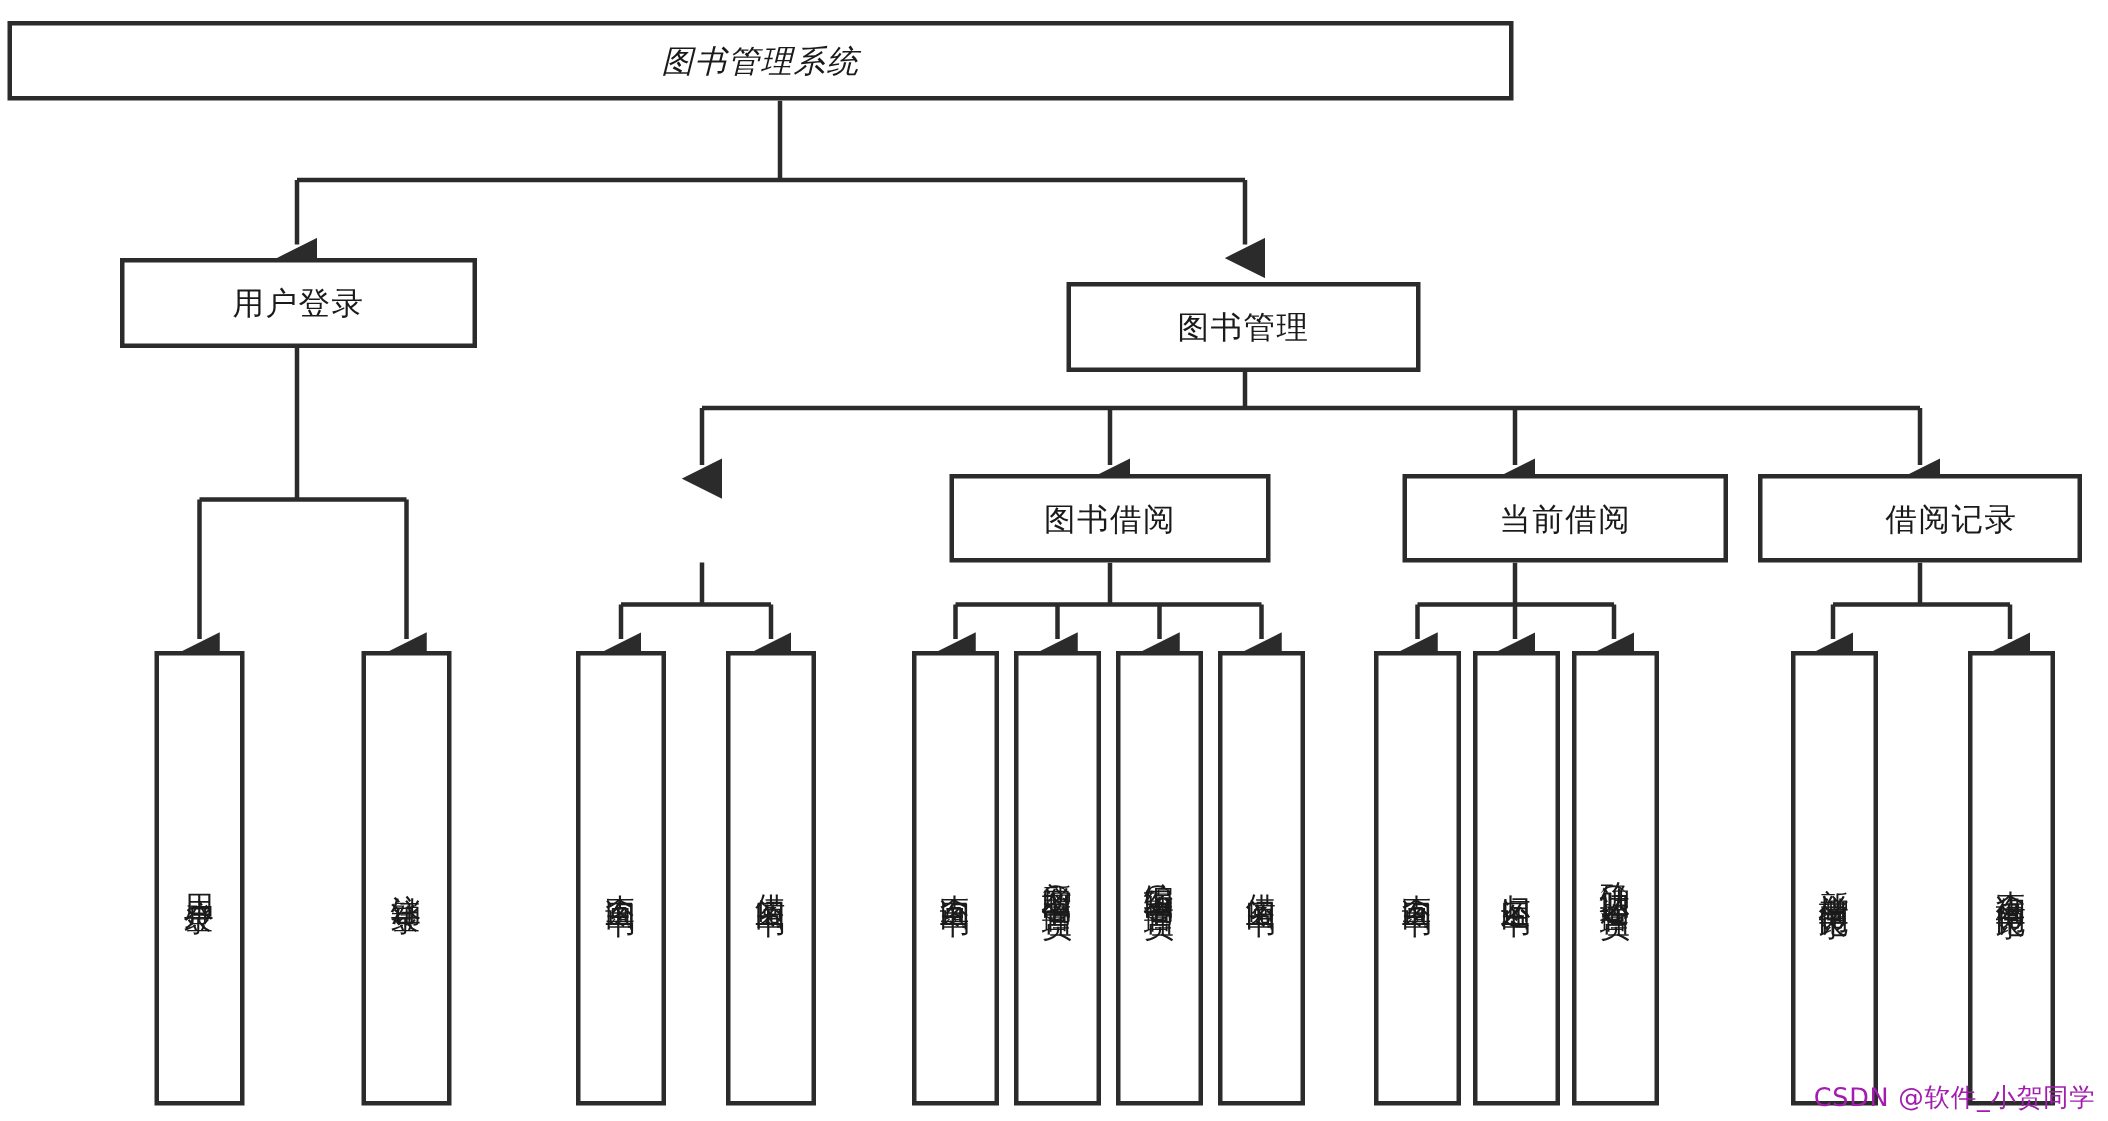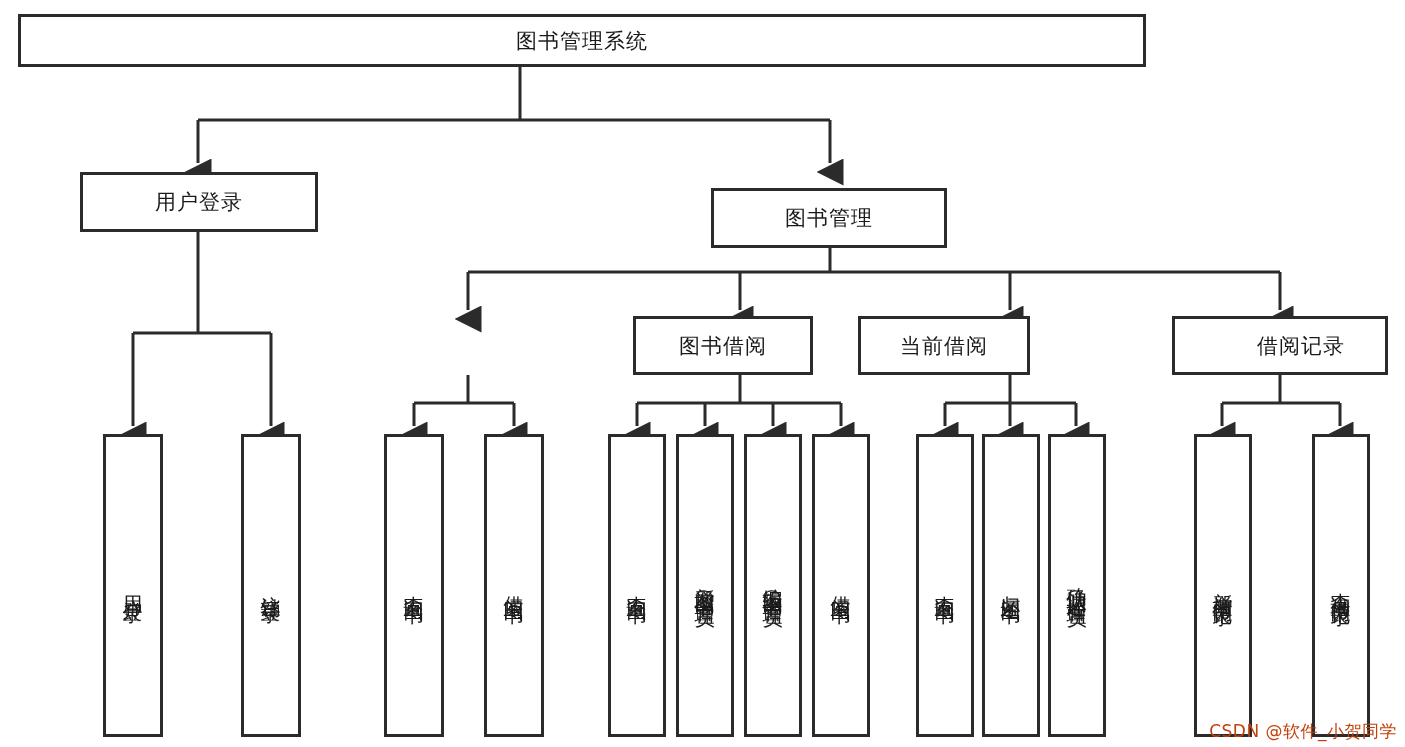--- a/index.html
+++ b/index.html
@@ -52,21 +52,21 @@
     white-space: nowrap;
   }
   .node.h .htext {
     white-space: nowrap;
   }
   #watermark {
     position: absolute;
     right: 8px;
     bottom: 4px;
     font-size: 17px;
-    color: #c2410c;
+    color: #a21caf;
     white-space: nowrap;
     letter-spacing: 0.5px;
   }
 </style>
 </head>
 <body>
 
 <div id="canvas">
 
   <svg id="edges" viewBox="0 0 1405 747" xmlns="http://www.w3.org/2000/svg">
@@ -112,35 +112,35 @@
       <path d="M1010,403 L1010,426" marker-end="url(#arrow)"></path>
       <path d="M1076,403 L1076,426" marker-end="url(#arrow)"></path>
 
       <path d="M1280,375 L1280,403"></path>
       <path d="M1222,403 L1340,403"></path>
       <path d="M1222,403 L1222,426" marker-end="url(#arrow)"></path>
       <path d="M1340,403 L1340,426" marker-end="url(#arrow)"></path>
     </g>
   </svg>
 
-  <div class="node h" style="left:18px;top:14px;width:1128px;height:53px;">
+  <div class="node h" style="left:5px;top:14px;width:1004px;height:53px;font-style:italic;">
     <span class="htext">图书管理系统</span>
   </div>
 
   <div class="node h" style="left:80px;top:172px;width:238px;height:60px;">
     <span class="htext">用户登录</span>
   </div>
   <div class="node h" style="left:711px;top:172px;width:236px;height:60px;margin-top:16px;">
     <span class="htext">图书管理</span>
   </div>
 
-  <div class="node h" style="left:633px;top:316px;width:180px;height:59px;">
+  <div class="node h" style="left:633px;top:316px;width:214px;height:59px;">
     <span class="htext">图书借阅</span>
   </div>
-  <div class="node h" style="left:858px;top:316px;width:172px;height:59px;font-family:Liberation Serif, serif;">
+  <div class="node h" style="left:935px;top:316px;width:217px;height:59px;font-family:Liberation Serif, serif;">
     <span class="htext">当前借阅</span>
   </div>
   <div class="node h" style="left:1172px;top:316px;width:216px;height:59px;padding-left:42px;">
     <span class="htext">借阅记录</span>
   </div>
 
   <div class="node v" style="left:103px;top:434px;width:60px;height:303px;">
     <span class="vtext">用户登录</span>
   </div>
   <div class="node v" style="left:241px;top:434px;width:60px;height:303px;">

